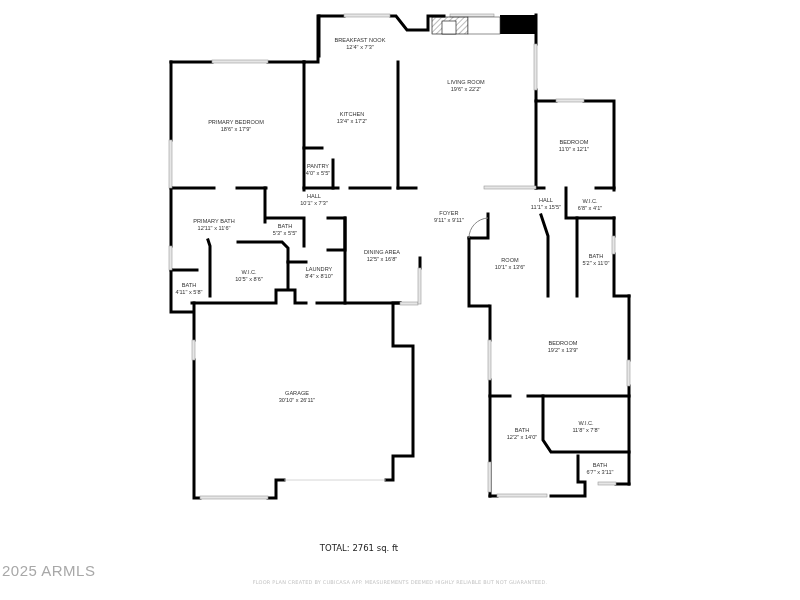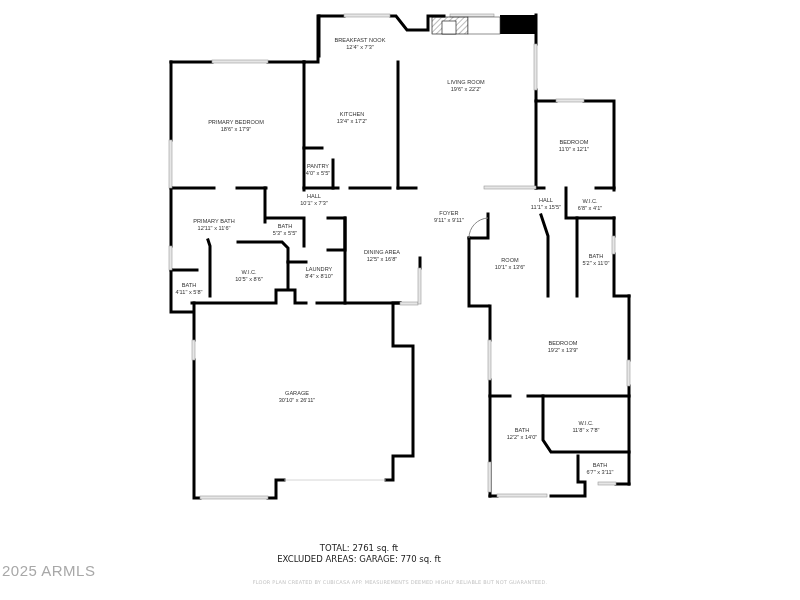--- a/index.html
+++ b/index.html
@@ -144,17 +144,16 @@
     <div class="room-label" style="left: 189px; top: 289px;"><span>BATH</span><span class="dim">4'11" x 5'8"</span></div>
     <div class="room-label" style="left: 563px; top: 347px;"><span>BEDROOM</span><span class="dim">19'2" x 13'9"</span></div>
     <div class="room-label" style="left: 297px; top: 397px;"><span>GARAGE</span><span class="dim">30'10" x 26'11"</span></div>
     <div class="room-label" style="left: 586px; top: 427px;"><span>W.I.C.</span><span class="dim">11'8" x 7'8"</span></div>
     <div class="room-label" style="left: 522px; top: 434px;"><span>BATH</span><span class="dim">12'2" x 14'0"</span></div>
     <div class="room-label" style="left: 600px; top: 469px;"><span>BATH</span><span class="dim">6'7" x 3'11"</span></div>
   </div>
 
 <div class="summary">
   <div>TOTAL: 2761 sq. ft</div>
-  <div>EXCLUDED AREAS: GARAGE: 770 sq. ft</div>
 </div>
 
 <div class="disclaimer">FLOOR PLAN CREATED BY CUBICASA APP. MEASUREMENTS DEEMED HIGHLY RELIABLE BUT NOT GUARANTEED.</div>
 <div class="watermark">2025 ARMLS</div>
 
 </body></html>

